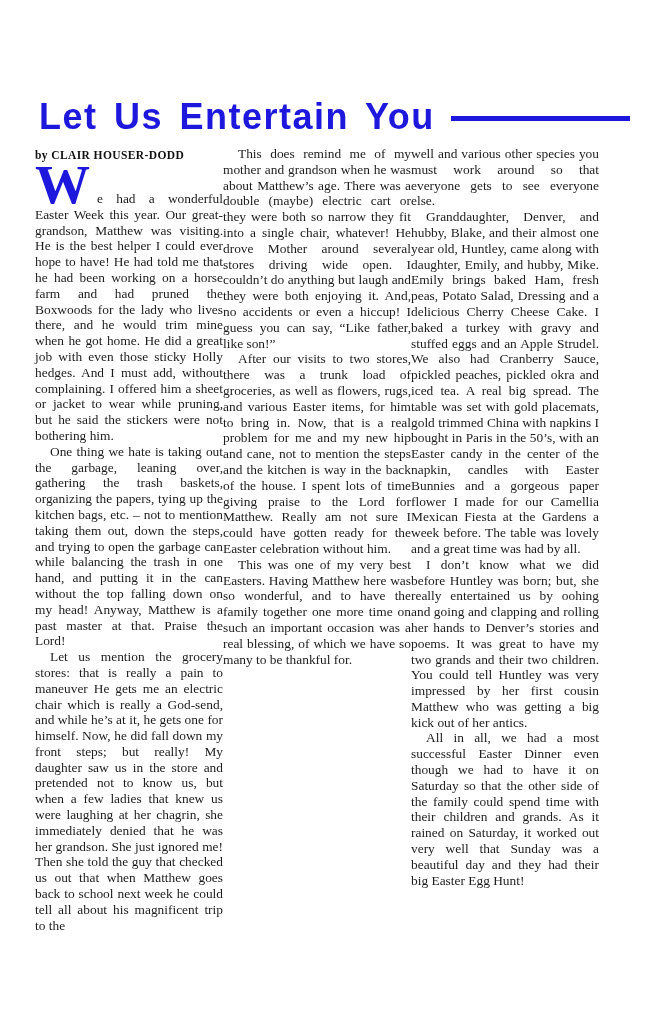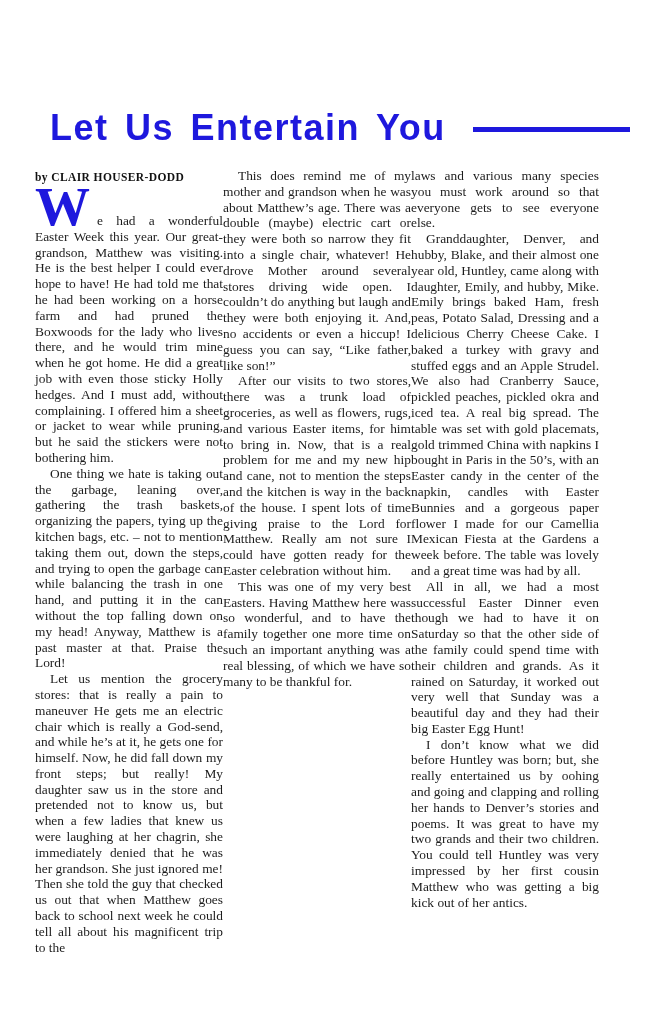--- a/index.html
+++ b/index.html
@@ -12,21 +12,21 @@
     box-sizing: border-box;
     padding: 0 33px 0 35px;
     overflow: hidden;
   }
   .title-row {
     display: flex;
     align-items: center;
     margin-top: 94px;
   }
   .headline {
-    margin: 15px;
+    margin: 4px;
     font-family: "Liberation Sans", "DejaVu Sans", sans-serif;
     font-weight: bold;
     font-size: 36px;
     line-height: 38px;
     letter-spacing: 1.5px;
     word-spacing: 5px;
     color: #1e18dd;
     white-space: nowrap;
   }
   .title-rule {
@@ -86,24 +86,24 @@
     <section class="col">
       <div class="byline">by CLAIR HOUSER-DODD</div>
       <p class="para"><span class="raised-cap">W</span><span>e had a wonderful Easter Week this year. Our great-grandson, Matthew was visiting. He is the best helper I could ever hope to have! He had told me that he had been working on a horse farm and had pruned the Boxwoods for the lady who lives there, and he would trim mine when he got home. He did a great job with even those sticky Holly hedges. And I must add, without complaining. I offered him a sheet or jacket to wear while pruning, but he said the stickers were not bothering him.</span></p>
       <p class="para indent">One thing we hate is taking out the garbage, leaning over, gathering the trash baskets, organizing the papers, tying up the kitchen bags, etc. – not to mention taking them out, down the steps, and trying to open the garbage can while balancing the trash in one hand, and putting it in the can without the top falling down on my head! Anyway, Matthew is a past master at that. Praise the Lord!</p>
       <p class="para indent">Let us mention the grocery stores: that is really a pain to maneuver He gets me an electric chair which is really a God-send, and while he’s at it, he gets one for himself. Now, he did fall down my front steps; but really! My daughter saw us in the store and pretended not to know us, but when a few ladies that knew us were laughing at her chagrin, she immediately denied that he was her grandson. She just ignored me! Then she told the guy that checked us out that when Matthew goes back to school next week he could tell all about his magnificent trip to the</p>
     </section>
 
     <section class="col">
       <p class="para indent">This does remind me of my mother and grandson when he was about Matthew’s age. There was a double (maybe) electric cart or they were both so narrow they fit into a single chair, whatever! He drove Mother around several stores driving wide open. I couldn’t do anything but laugh and they were both enjoying it. And, no accidents or even a hiccup! I guess you can say, “Like father, like son!”</p>
       <p class="para indent">After our visits to two stores, there was a trunk load of groceries, as well as flowers, rugs, and various Easter items, for him to bring in. Now, that is a real problem for me and my new hip and cane, not to mention the steps and the kitchen is way in the back of the house. I spent lots of time giving praise to the Lord for Matthew. Really am not sure I could have gotten ready for the Easter celebration without him.</p>
-      <p class="para indent">This was one of my very best Easters. Having Matthew here was so wonderful, and to have the family together one more time on such an important anything was a real blessing, of which we have so many to be thankful for.</p>
+      <p class="para indent">This was one of my very best Easters. Having Matthew here was so wonderful, and to have the family together one more time on such an important occasion was a real blessing, of which we have so many to be thankful for.</p>
     </section>
 
     <section class="col">
-      <p class="para">laws and various many species you must work around so that everyone gets to see everyone else.</p>
+      <p class="para">well and various other species you must work around so that everyone gets to see everyone else.</p>
       <p class="para indent">Granddaughter, Denver, and hubby, Blake, and their almost one year old, Huntley, came along with daughter, Emily, and hubby, Mike. Emily brings baked Ham, fresh peas, Potato Salad, Dressing and a delicious Cherry Cheese Cake. I baked a turkey with gravy and stuffed eggs and an Apple Strudel. We also had Cranberry Sauce, pickled peaches, pickled okra and iced tea. A real big spread. The table was set with gold placemats, gold trimmed China with napkins I bought in Paris in the 50’s, with an Easter candy in the center of the napkin, candles with Easter Bunnies and a gorgeous paper flower I made for our Camellia Mexican Fiesta at the Gardens a week before. The table was lovely and a great time was had by all.</p>
+      <p class="para indent">I don’t know what we did before Huntley was born; but, she really entertained us by oohing and going and clapping and rolling her hands to Denver’s stories and poems. It was great to have my two grands and their two children. You could tell Huntley was very impressed by her first cousin Matthew who was getting a big kick out of her antics.</p>
       <p class="para indent">All in all, we had a most successful Easter Dinner even though we had to have it on Saturday so that the other side of the family could spend time with their children and grands. As it rained on Saturday, it worked out very well that Sunday was a beautiful day and they had their big Easter Egg Hunt!</p>
-      <p class="para indent">I don’t know what we did before Huntley was born; but, she really entertained us by oohing and going and clapping and rolling her hands to Denver’s stories and poems. It was great to have my two grands and their two children. You could tell Huntley was very impressed by her first cousin Matthew who was getting a big kick out of her antics.</p>
     </section>
 
   </div>
 </div>
 
 </body></html>

